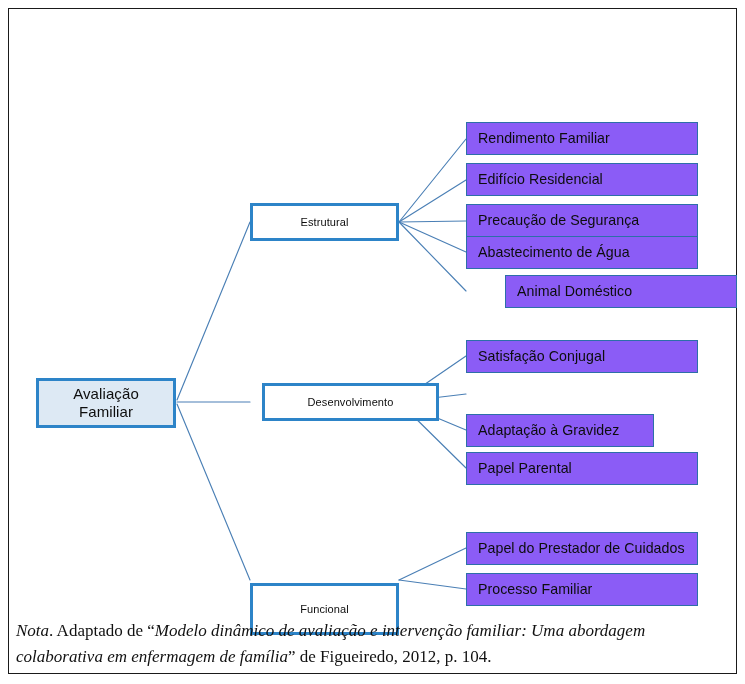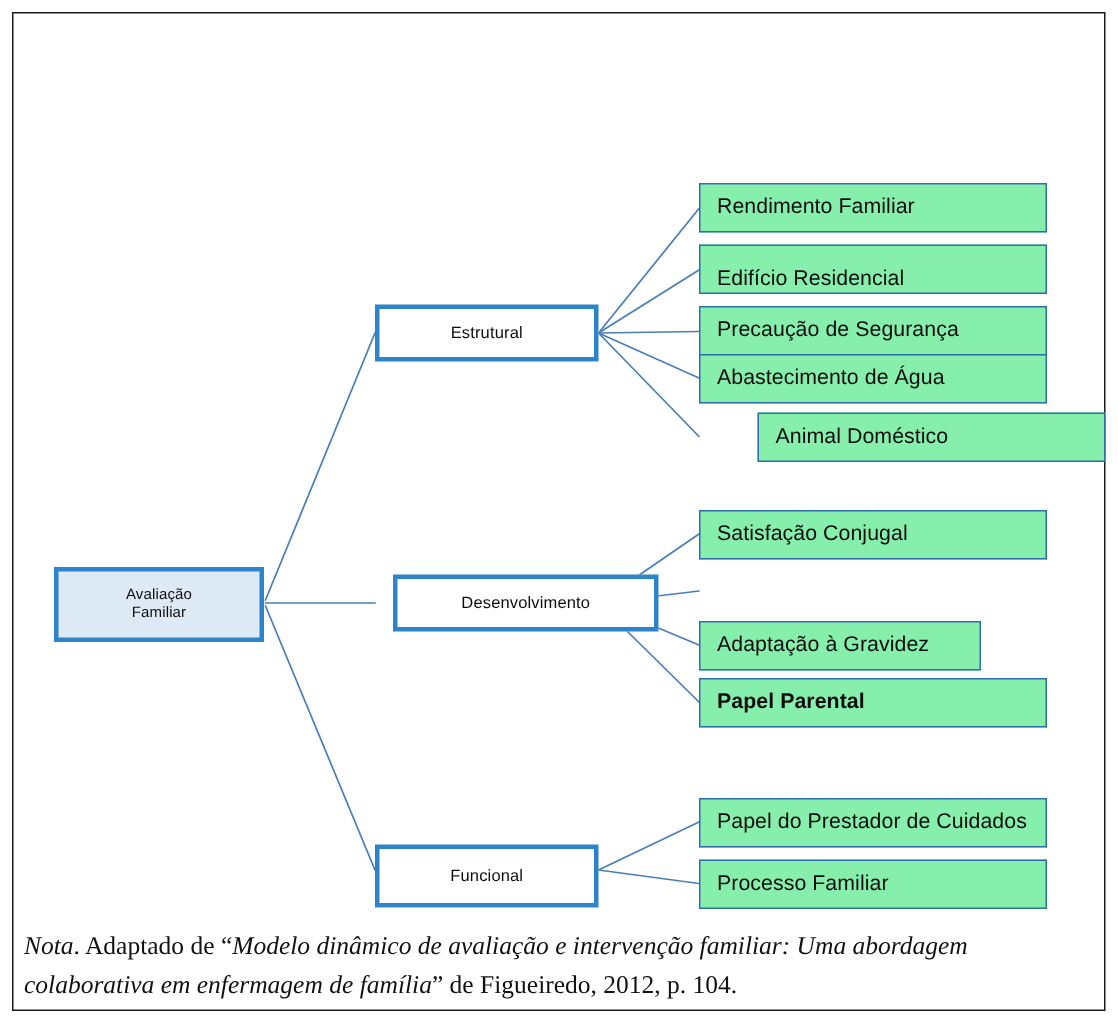--- a/index.html
+++ b/index.html
@@ -47,32 +47,32 @@
     align-items: center;
     justify-content: center;
     text-align: center;
     color: #0d0d0d;
     background: #ffffff;
     line-height: 1.18;
   }
   .node-root {
     border: 3.5px solid #2d84c8;
     background: #dde9f4;
-    font-size: 10px;
+    font-size: 15px;
     letter-spacing: 0.1px;
   }
   .node-branch {
     border: 3.5px solid #2d84c8;
     background: #ffffff;
     font-size: 11px;
     letter-spacing: 0.1px;
   }
   .node-leaf {
     border: 1.6px solid #2d6fa8;
-    background: #86efac;
+    background: #8b5cf6;
     font-size: 14.2px;
     justify-content: flex-start;
     text-align: left;
     padding-left: 11px;
     letter-spacing: 0.05px;
   }
   
   #caption {
     position: absolute;
     left: 16px;
@@ -128,47 +128,47 @@
   </div>
 
   <div class="node node-branch" style="left:250px; top:203px; width:149px; height:38px;">
     <span>Estrutural</span>
   </div>
 
   <div class="node node-branch" style="left:262px; top:383px; width:177px; height:38px;">
     <span>Desenvolvimento</span>
   </div>
 
-  <div class="node node-branch" style="left:250px; top:563px; width:149px; height:42px;">
+  <div class="node node-branch" style="left:250px; top:583px; width:149px; height:52px;">
     <span>Funcional</span>
   </div>
 
   <div class="node node-leaf" style="left:466px; top:122px; width:232px; height:33px;">
     <span>Rendimento Familiar</span>
   </div>
-  <div class="node node-leaf" style="left:466px; top:163px; width:232px; height:33px;align-items:flex-end;">
+  <div class="node node-leaf" style="left:466px; top:163px; width:232px; height:33px;">
     <span>Edifício Residencial</span>
   </div>
   <div class="node node-leaf" style="left:466px; top:204px; width:232px; height:33px;">
     <span>Precaução de Segurança</span>
   </div>
   <div class="node node-leaf" style="left:466px; top:236px; width:232px; height:33px;">
     <span>Abastecimento de Água</span>
   </div>
   <div class="node node-leaf" style="left:466px; top:275px; width:232px; height:33px;margin-left:39px;">
     <span>Animal Doméstico</span>
   </div>
 
   <div class="node node-leaf" style="left:466px; top:340px; width:232px; height:33px;">
     <span>Satisfação Conjugal</span>
   </div>
   <div class="node node-leaf" style="left:466px; top:414px; width:188px; height:33px;">
     <span>Adaptação à Gravidez</span>
   </div>
-  <div class="node node-leaf" style="left:466px; top:452px; width:232px; height:33px;font-weight:bold;">
+  <div class="node node-leaf" style="left:466px; top:452px; width:232px; height:33px;">
     <span>Papel Parental</span>
   </div>
 
   <div class="node node-leaf" style="left:466px; top:532px; width:232px; height:33px;">
     <span>Papel do Prestador de Cuidados</span>
   </div>
   <div class="node node-leaf" style="left:466px; top:573px; width:232px; height:33px;">
     <span>Processo Familiar</span>
   </div>
 

